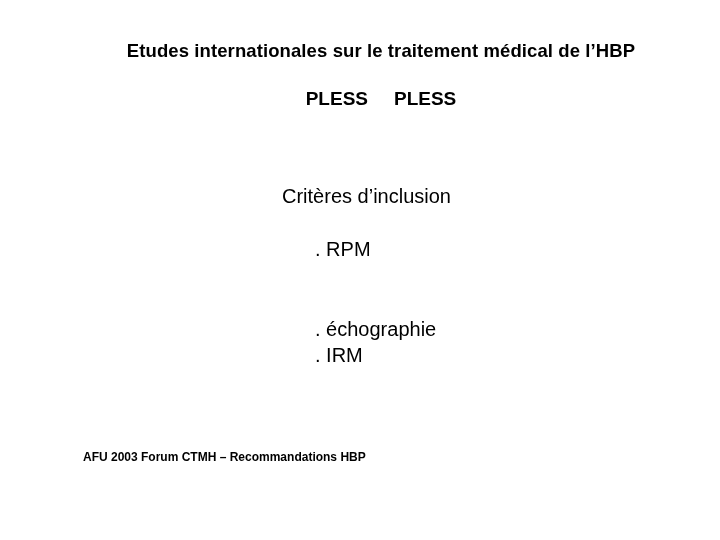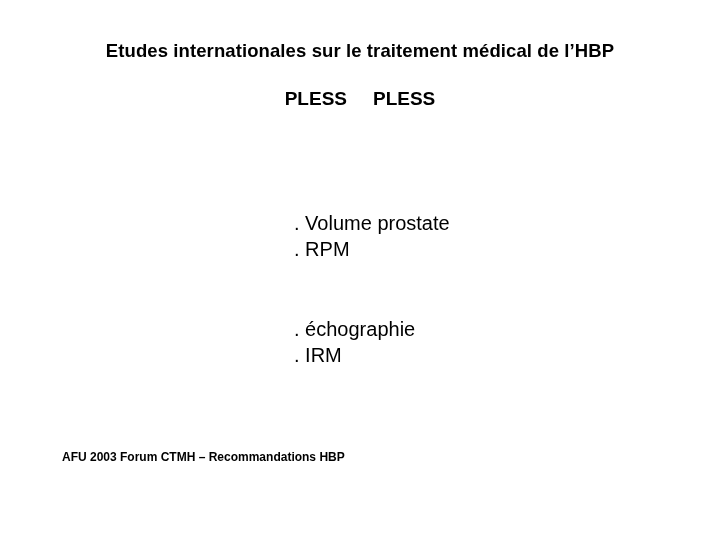--- a/index.html
+++ b/index.html
@@ -12,20 +12,21 @@
     overflow: hidden;
     background: #ffffff;
     font-family: "Liberation Sans", sans-serif;
     color: #000000;
     position: relative;
   }
   .slide {
     position: absolute;
     inset: 0;
     background: #ffffff;
+    margin-left: 21px;
   }
   .slide-title {
     position: absolute;
     top: 40px;
     left: 0;
     width: 720px;
     text-align: center;
     font-size: 18.5px;
     font-weight: bold;
     letter-spacing: 0.1px;
@@ -71,22 +72,22 @@
 <div class="slide">
 
   <div class="slide-title">Etudes internationales sur le traitement médical de l’HBP</div>
 
   <div class="studies-row">
     <span>PLESS</span>
     <span>PLESS</span>
   </div>
 
   <div class="body-block">
+    <div class="body-line">Critères d’inclusion</div>
     <div class="body-line"></div>
-    <div class="body-line indent">. Volume prostate</div>
     <div class="body-line indent">. RPM</div>
     <div class="body-line"></div>
     <div class="body-line"></div>
     <div class="body-line indent">. échographie</div>
     <div class="body-line indent">. IRM</div>
   </div>
 
   <div class="slide-footer">AFU 2003 Forum CTMH – Recommandations HBP</div>
 
 </div>

